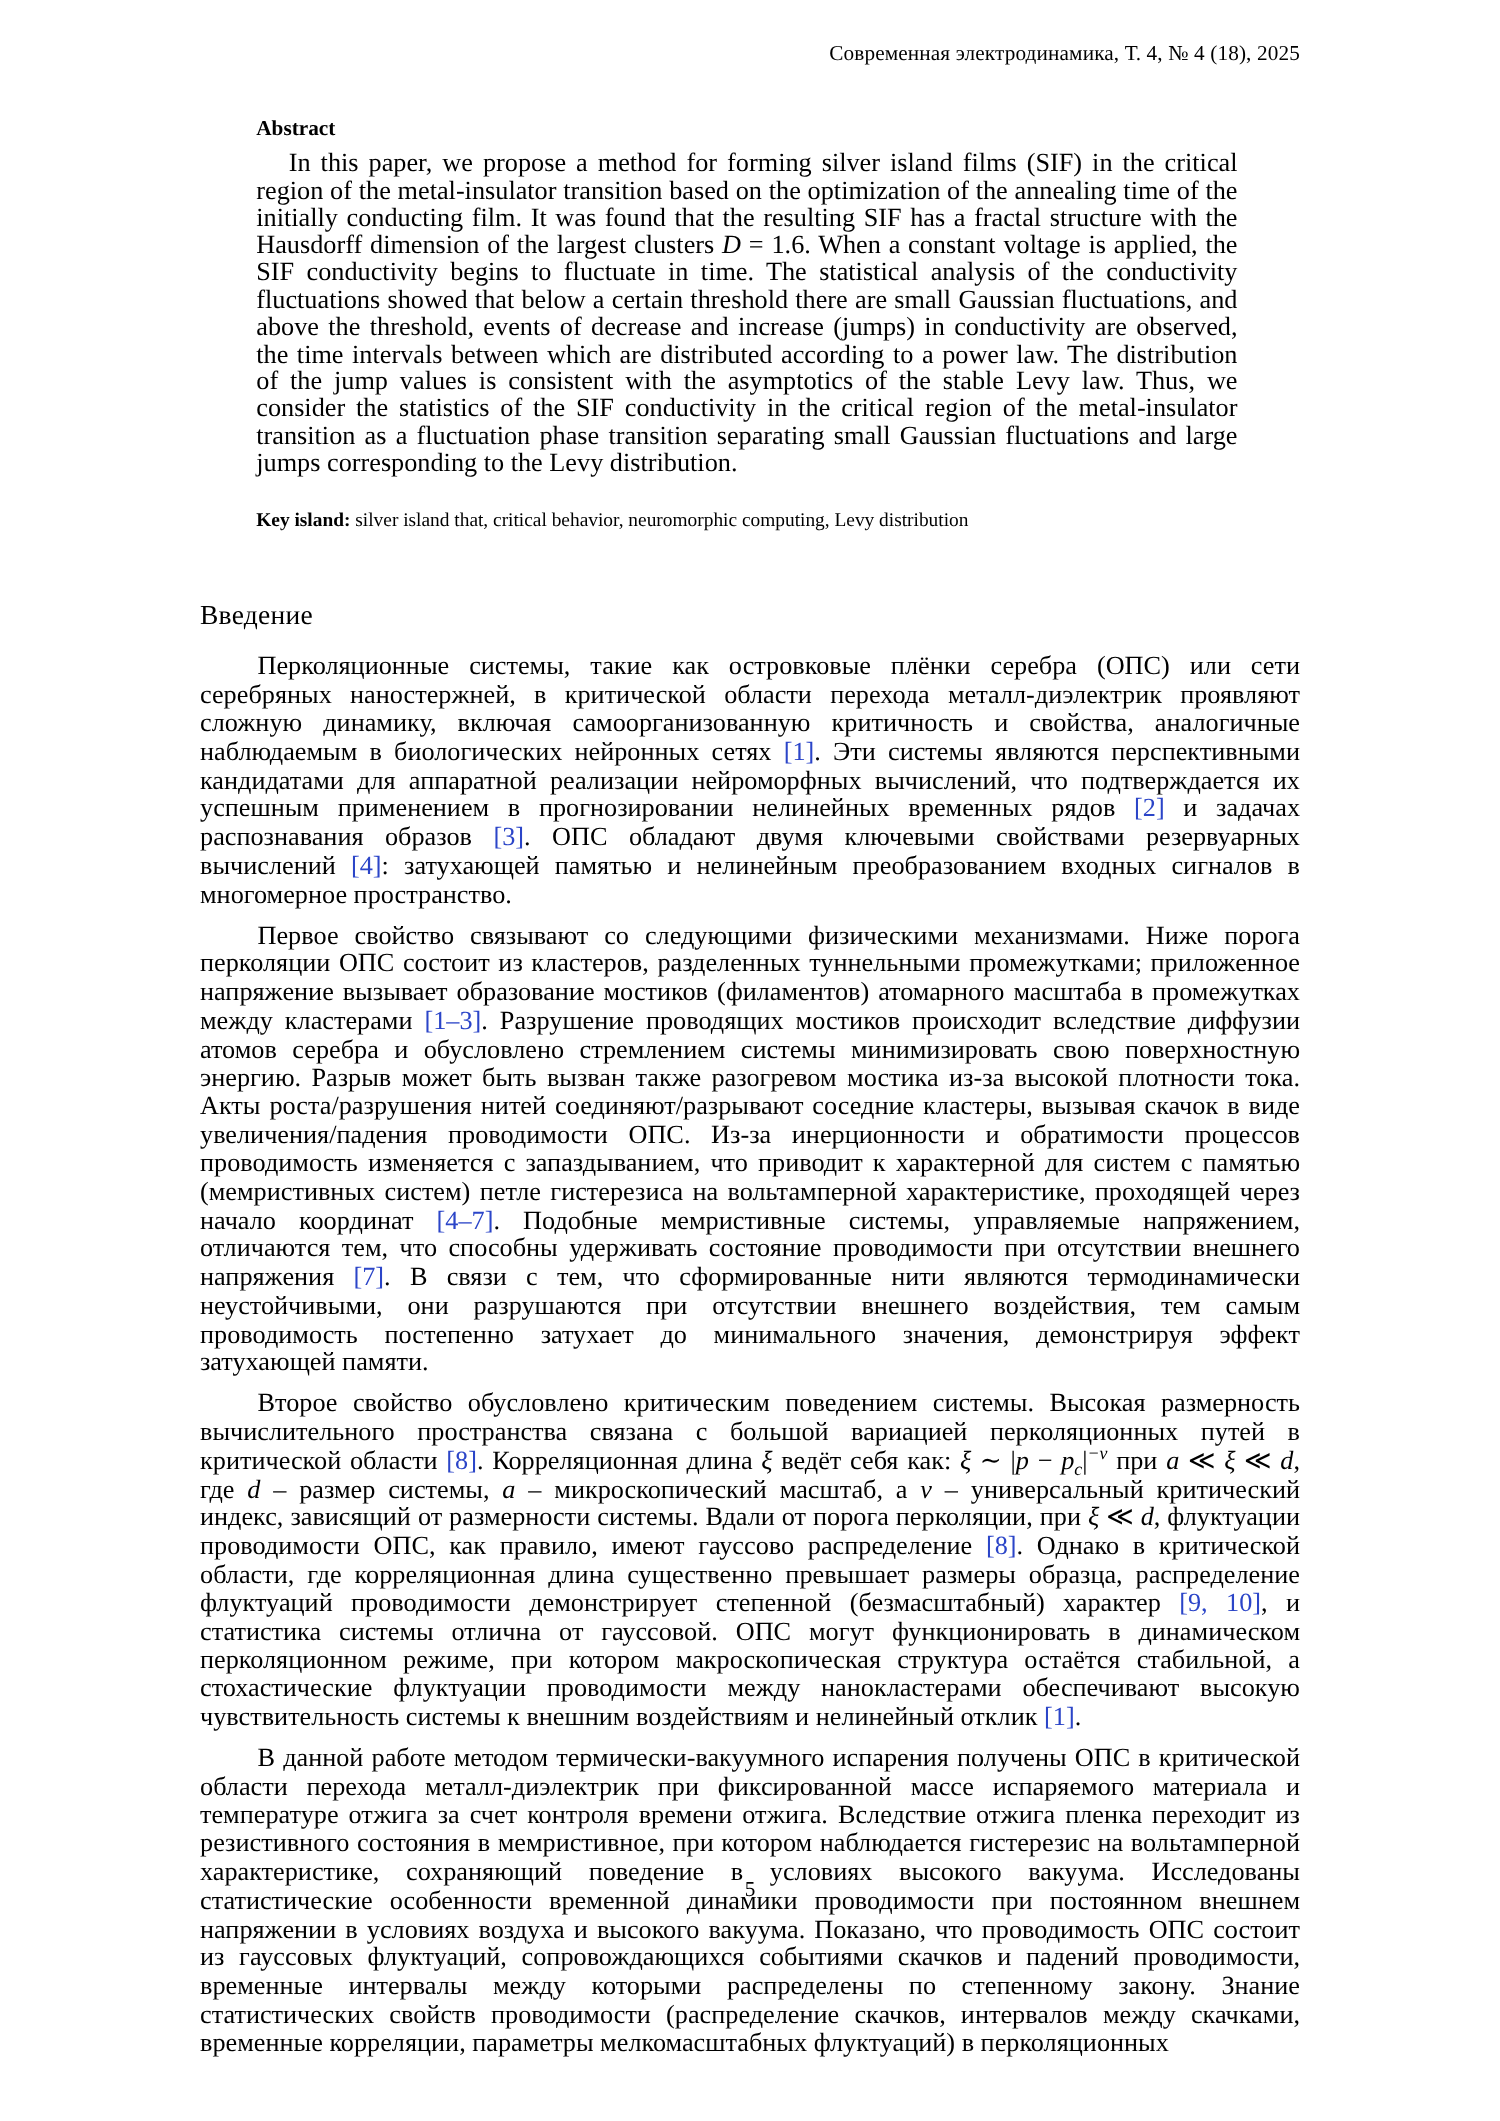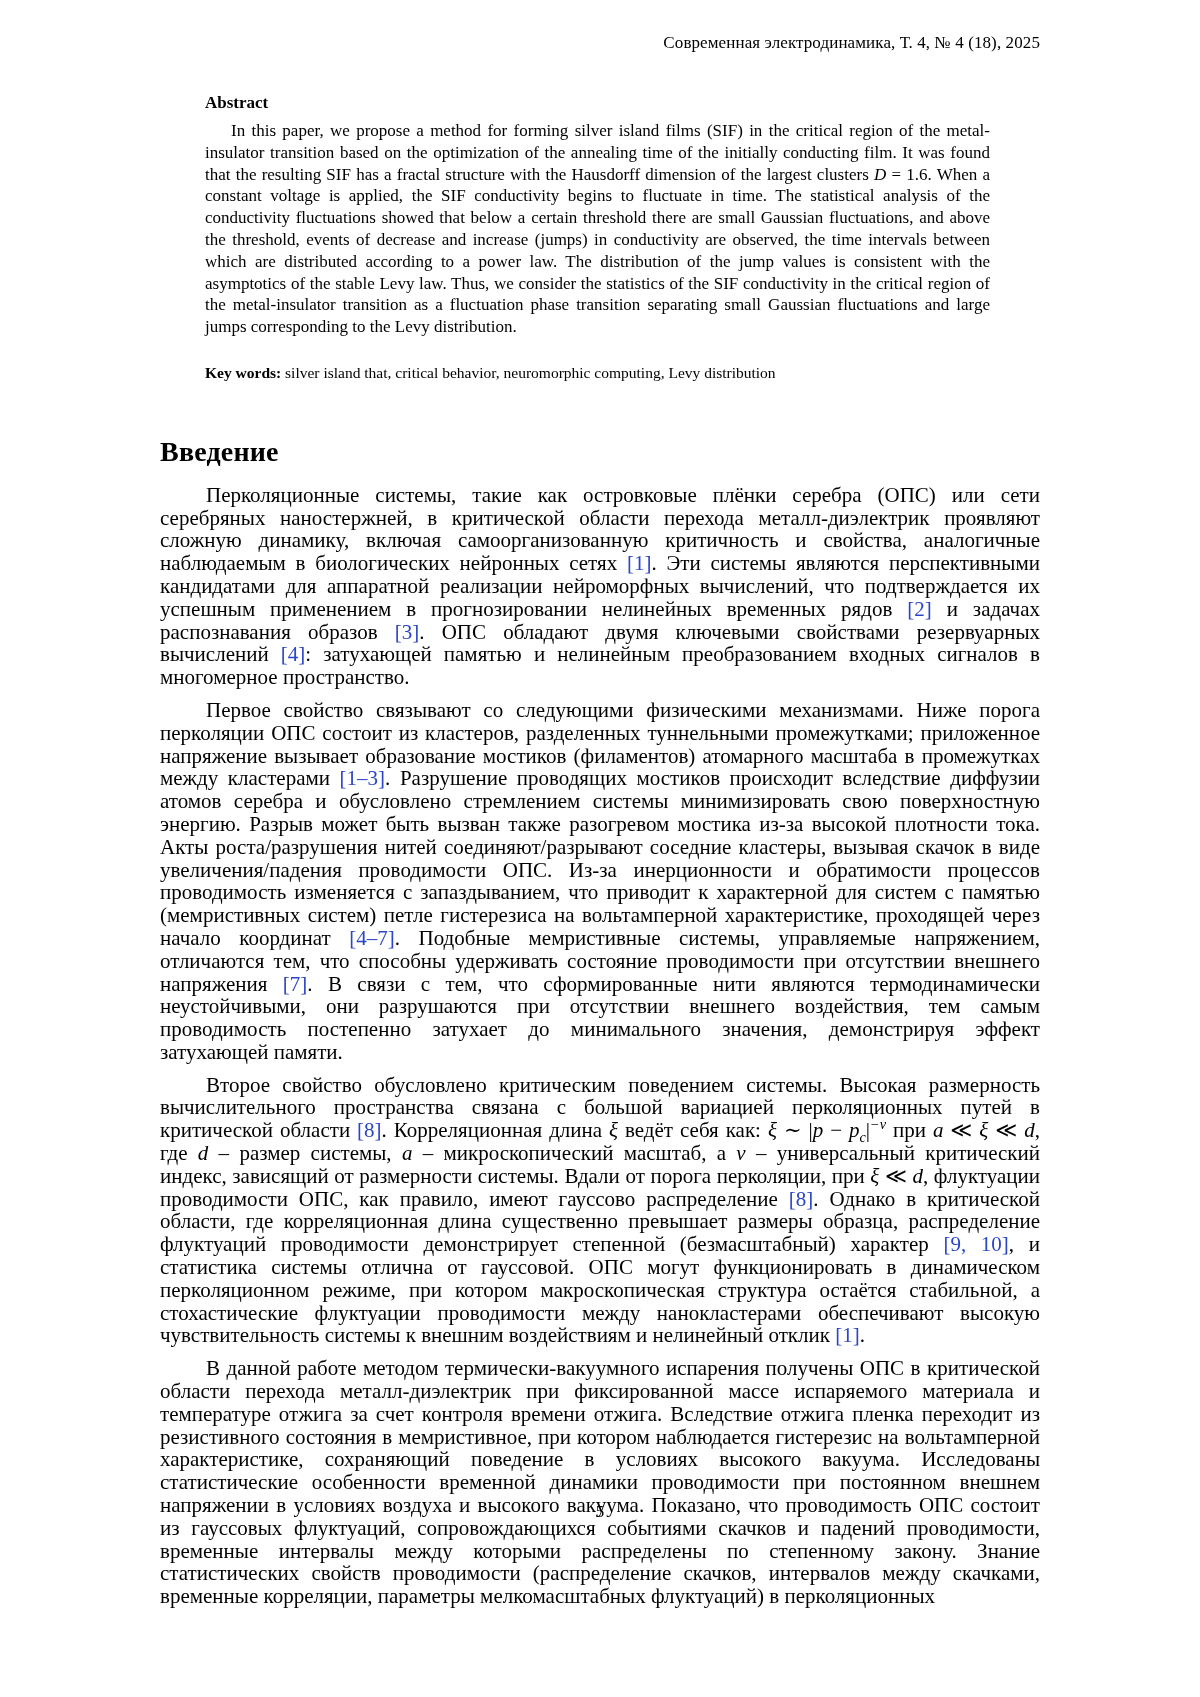--- a/index.html
+++ b/index.html
@@ -30,38 +30,38 @@
     padding-left: 45px;
     padding-right: 50px;
   }
   .abstract-title {
     text-align: left;
     font-weight: bold;
     font-size: 17px;
     margin-bottom: 7px;
   }
   .abstract-text {
-    font-size: 17px;
+    font-size: 21px;
     line-height: 21.8px;
     text-align: justify;
     text-indent: 26px;
     hyphens: auto;
     -webkit-hyphens: auto;
   }
   .keywords {
     margin-top: 24px;
     font-size: 15.5px;
     line-height: 21.8px;
     text-align: justify;
   }
   .kw-label { font-weight: bold; }
   .section-title {
     margin-top: 52px;
-    font-size: 28px;
-    font-weight: bold;
+    font-size: 22px;
+    font-weight: normal;
     letter-spacing: 0.2px;
   }
   .body-text { margin-top: 16px; }
   .para {
     font-size: 21px;
     line-height: 22.8px;
     text-align: justify;
     text-indent: 46px;
     margin-top: 10px;
     hyphens: auto;
@@ -94,21 +94,21 @@
 
 <div class="page">
   <div class="content">
 
     <div class="running-header">Современная электродинамика, Т. 4, № 4 (18), 2025</div>
 
     <div class="abstract-block">
       <div class="abstract-title">Abstract</div>
       <p class="abstract-text">In this paper, we propose a method for forming silver island films (SIF) in the critical region of the metal-insulator transition based on the optimization of the annealing time of the initially conducting film. It was found that the resulting SIF has a fractal structure with the Hausdorff dimension of the largest clusters <i class="math">D</i> = 1.6. When a constant voltage is applied, the SIF conductivity begins to fluctuate in time. The statistical analysis of the conductivity fluctuations showed that below a certain threshold there are small Gaussian fluctuations, and above the threshold, events of decrease and increase (jumps) in conductivity are observed, the time intervals between which are distributed according to a power law. The distribution of the jump values is consistent with the asymptotics of the stable Levy law. Thus, we consider the statistics of the SIF conductivity in the critical region of the metal-insulator transition as a fluctuation phase transition separating small Gaussian fluctuations and large jumps corresponding to the Levy distribution.</p>
       <p class="keywords">
-        <span class="kw-label">Key words:</span><span> silver island that, critical behavior, neuromorphic computing, Levy distribution</span>
+        <span class="kw-label">Key island:</span><span> silver island that, critical behavior, neuromorphic computing, Levy distribution</span>
       </p>
     </div>
 
     <h1 class="section-title">Введение</h1>
 
     <div class="body-text" id="paragraphs">
         <p class="para">Перколяционные системы, такие как островковые плёнки серебра (ОПС) или сети серебряных наностержней, в критической области перехода металл-диэлектрик проявляют сложную динамику, включая самоорганизованную критичность и свойства, аналогичные наблюдаемым в биологических нейронных сетях <a class="cite">[1]</a>. Эти системы являются перспективными кандидатами для аппаратной реализации нейроморфных вычислений, что подтверждается их успешным применением в прогнозировании нелинейных временных рядов <a class="cite">[2]</a> и задачах распознавания образов <a class="cite">[3]</a>. ОПС обладают двумя ключевыми свойствами резервуарных вычислений <a class="cite">[4]</a>: затухающей памятью и нелинейным преобразованием входных сигналов в многомерное пространство.</p>
         <p class="para">Первое свойство связывают со следующими физическими механизмами. Ниже порога перколяции ОПС состоит из кластеров, разделенных туннельными промежутками; приложенное напряжение вызывает образование мостиков (филаментов) атомарного масштаба в промежутках между кластерами <a class="cite">[1–3]</a>. Разрушение проводящих мостиков происходит вследствие диффузии атомов серебра и обусловлено стремлением системы минимизировать свою поверхностную энергию. Разрыв может быть вызван также разогревом мостика из-за высокой плотности тока. Акты роста/разрушения нитей соединяют/разрывают соседние кластеры, вызывая скачок в виде увеличения/падения проводимости ОПС. Из-за инерционности и обратимости процессов проводимость изменяется с запаздыванием, что приводит к характерной для систем с памятью (мемристивных систем) петле гистерезиса на вольтамперной характеристике, проходящей через начало координат <a class="cite">[4–7]</a>. Подобные мемристивные системы, управляемые напряжением, отличаются тем, что способны удерживать состояние проводимости при отсутствии внешнего напряжения <a class="cite">[7]</a>. В связи с тем, что сформированные нити являются термодинамически неустойчивыми, они разрушаются при отсутствии внешнего воздействия, тем самым проводимость постепенно затухает до минимального значения, демонстрируя эффект затухающей памяти.</p>
         <p class="para">Второе свойство обусловлено критическим поведением системы. Высокая размерность вычислительного пространства связана с большой вариацией перколяционных путей в критической области <a class="cite">[8]</a>. Корреляционная длина <i class="math">ξ</i> ведёт себя как: <i class="math">ξ</i> ∼ |<i class="math">p</i> − <i class="math">p</i><sub>c</sub>|<sup>−v</sup> при <i class="math">a</i> ≪ <i class="math">ξ</i> ≪ <i class="math">d</i>, где <i class="math">d</i> – размер системы, <i class="math">a</i> – микроскопический масштаб, а <i class="math">v</i> – универсальный критический индекс, зависящий от размерности системы. Вдали от порога перколяции, при <i class="math">ξ</i> ≪ <i class="math">d</i>, флуктуации проводимости ОПС, как правило, имеют гауссово распределение <a class="cite">[8]</a>. Однако в критической области, где корреляционная длина существенно превышает размеры образца, распределение флуктуаций проводимости демонстрирует степенной (безмасштабный) характер <a class="cite">[9, 10]</a>, и статистика системы отлична от гауссовой. ОПС могут функционировать в динамическом перколяционном режиме, при котором макроскопическая структура остаётся стабильной, а стохастические флуктуации проводимости между нанокластерами обеспечивают высокую чувствительность системы к внешним воздействиям и нелинейный отклик <a class="cite">[1]</a>.</p>
         <p class="para">В данной работе методом термически-вакуумного испарения получены ОПС в критической области перехода металл-диэлектрик при фиксированной массе испаряемого материала и температуре отжига за счет контроля времени отжига. Вследствие отжига пленка переходит из резистивного состояния в мемристивное, при котором наблюдается гистерезис на вольтамперной характеристике, сохраняющий поведение в условиях высокого вакуума. Исследованы статистические особенности временной динамики проводимости при постоянном внешнем напряжении в условиях воздуха и высокого вакуума. Показано, что проводимость ОПС состоит из гауссовых флуктуаций, сопровождающихся событиями скачков и падений проводимости, временные интервалы между которыми распределены по степенному закону. Знание статистических свойств проводимости (распределение скачков, интервалов между скачками, временные корреляции, параметры мелкомасштабных флуктуаций) в перколяционных</p>

